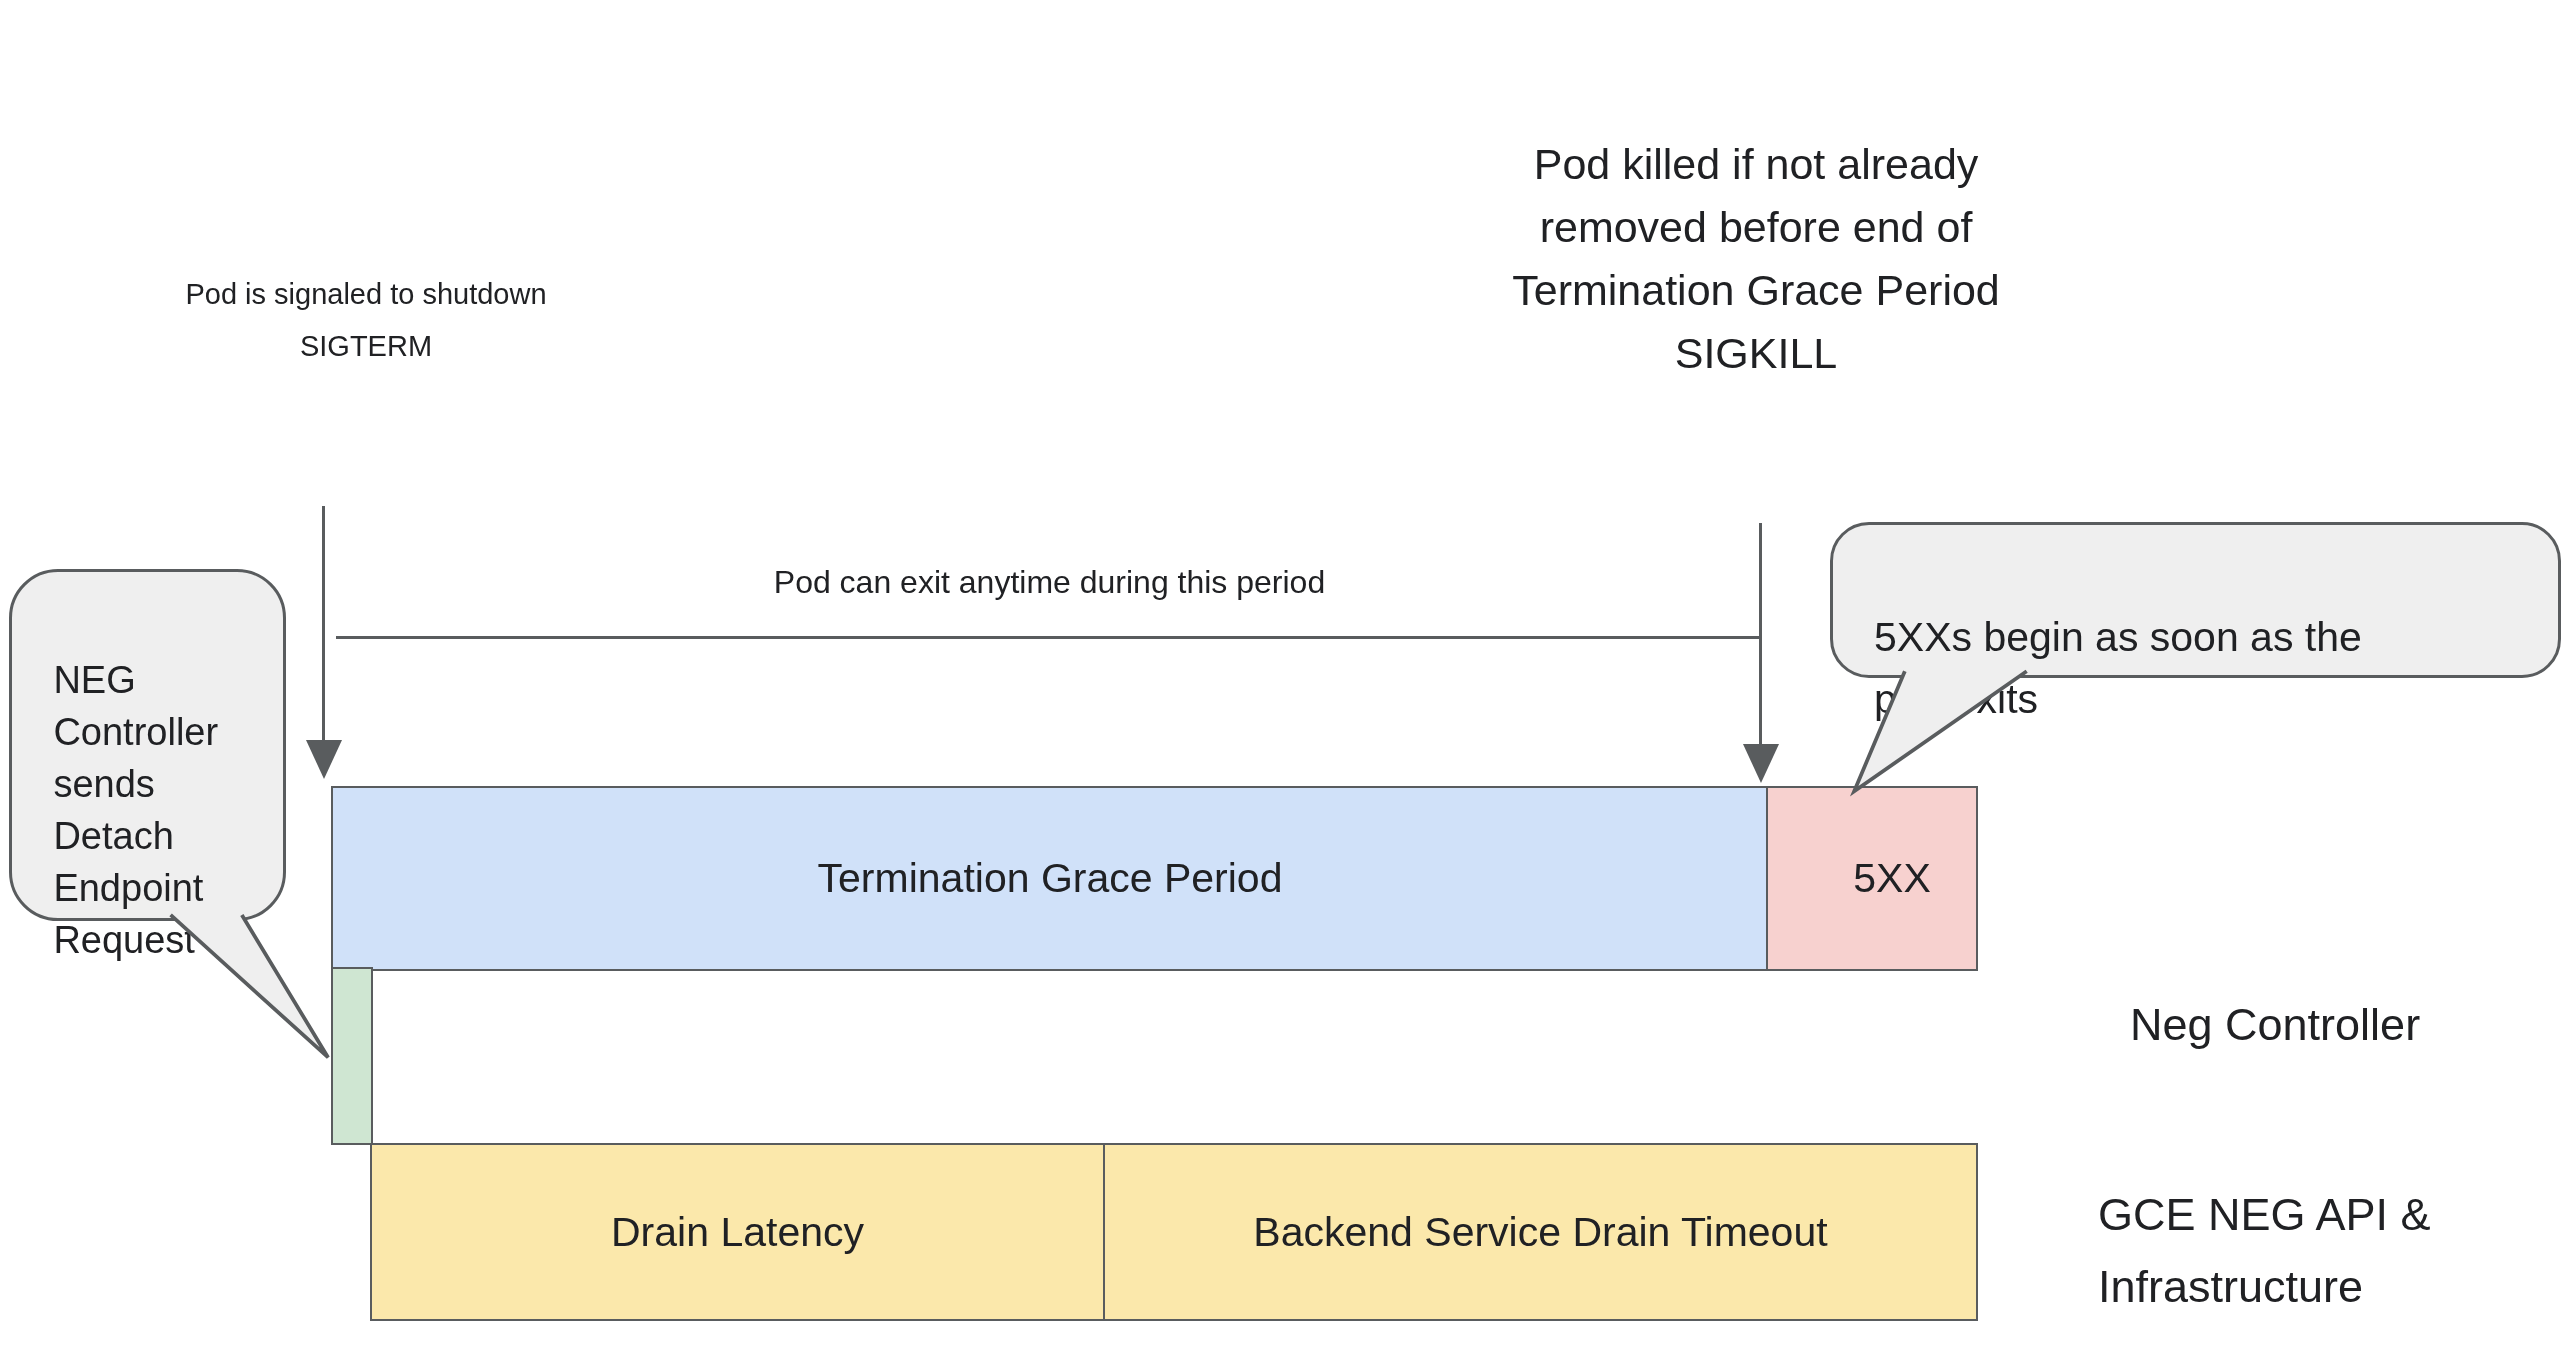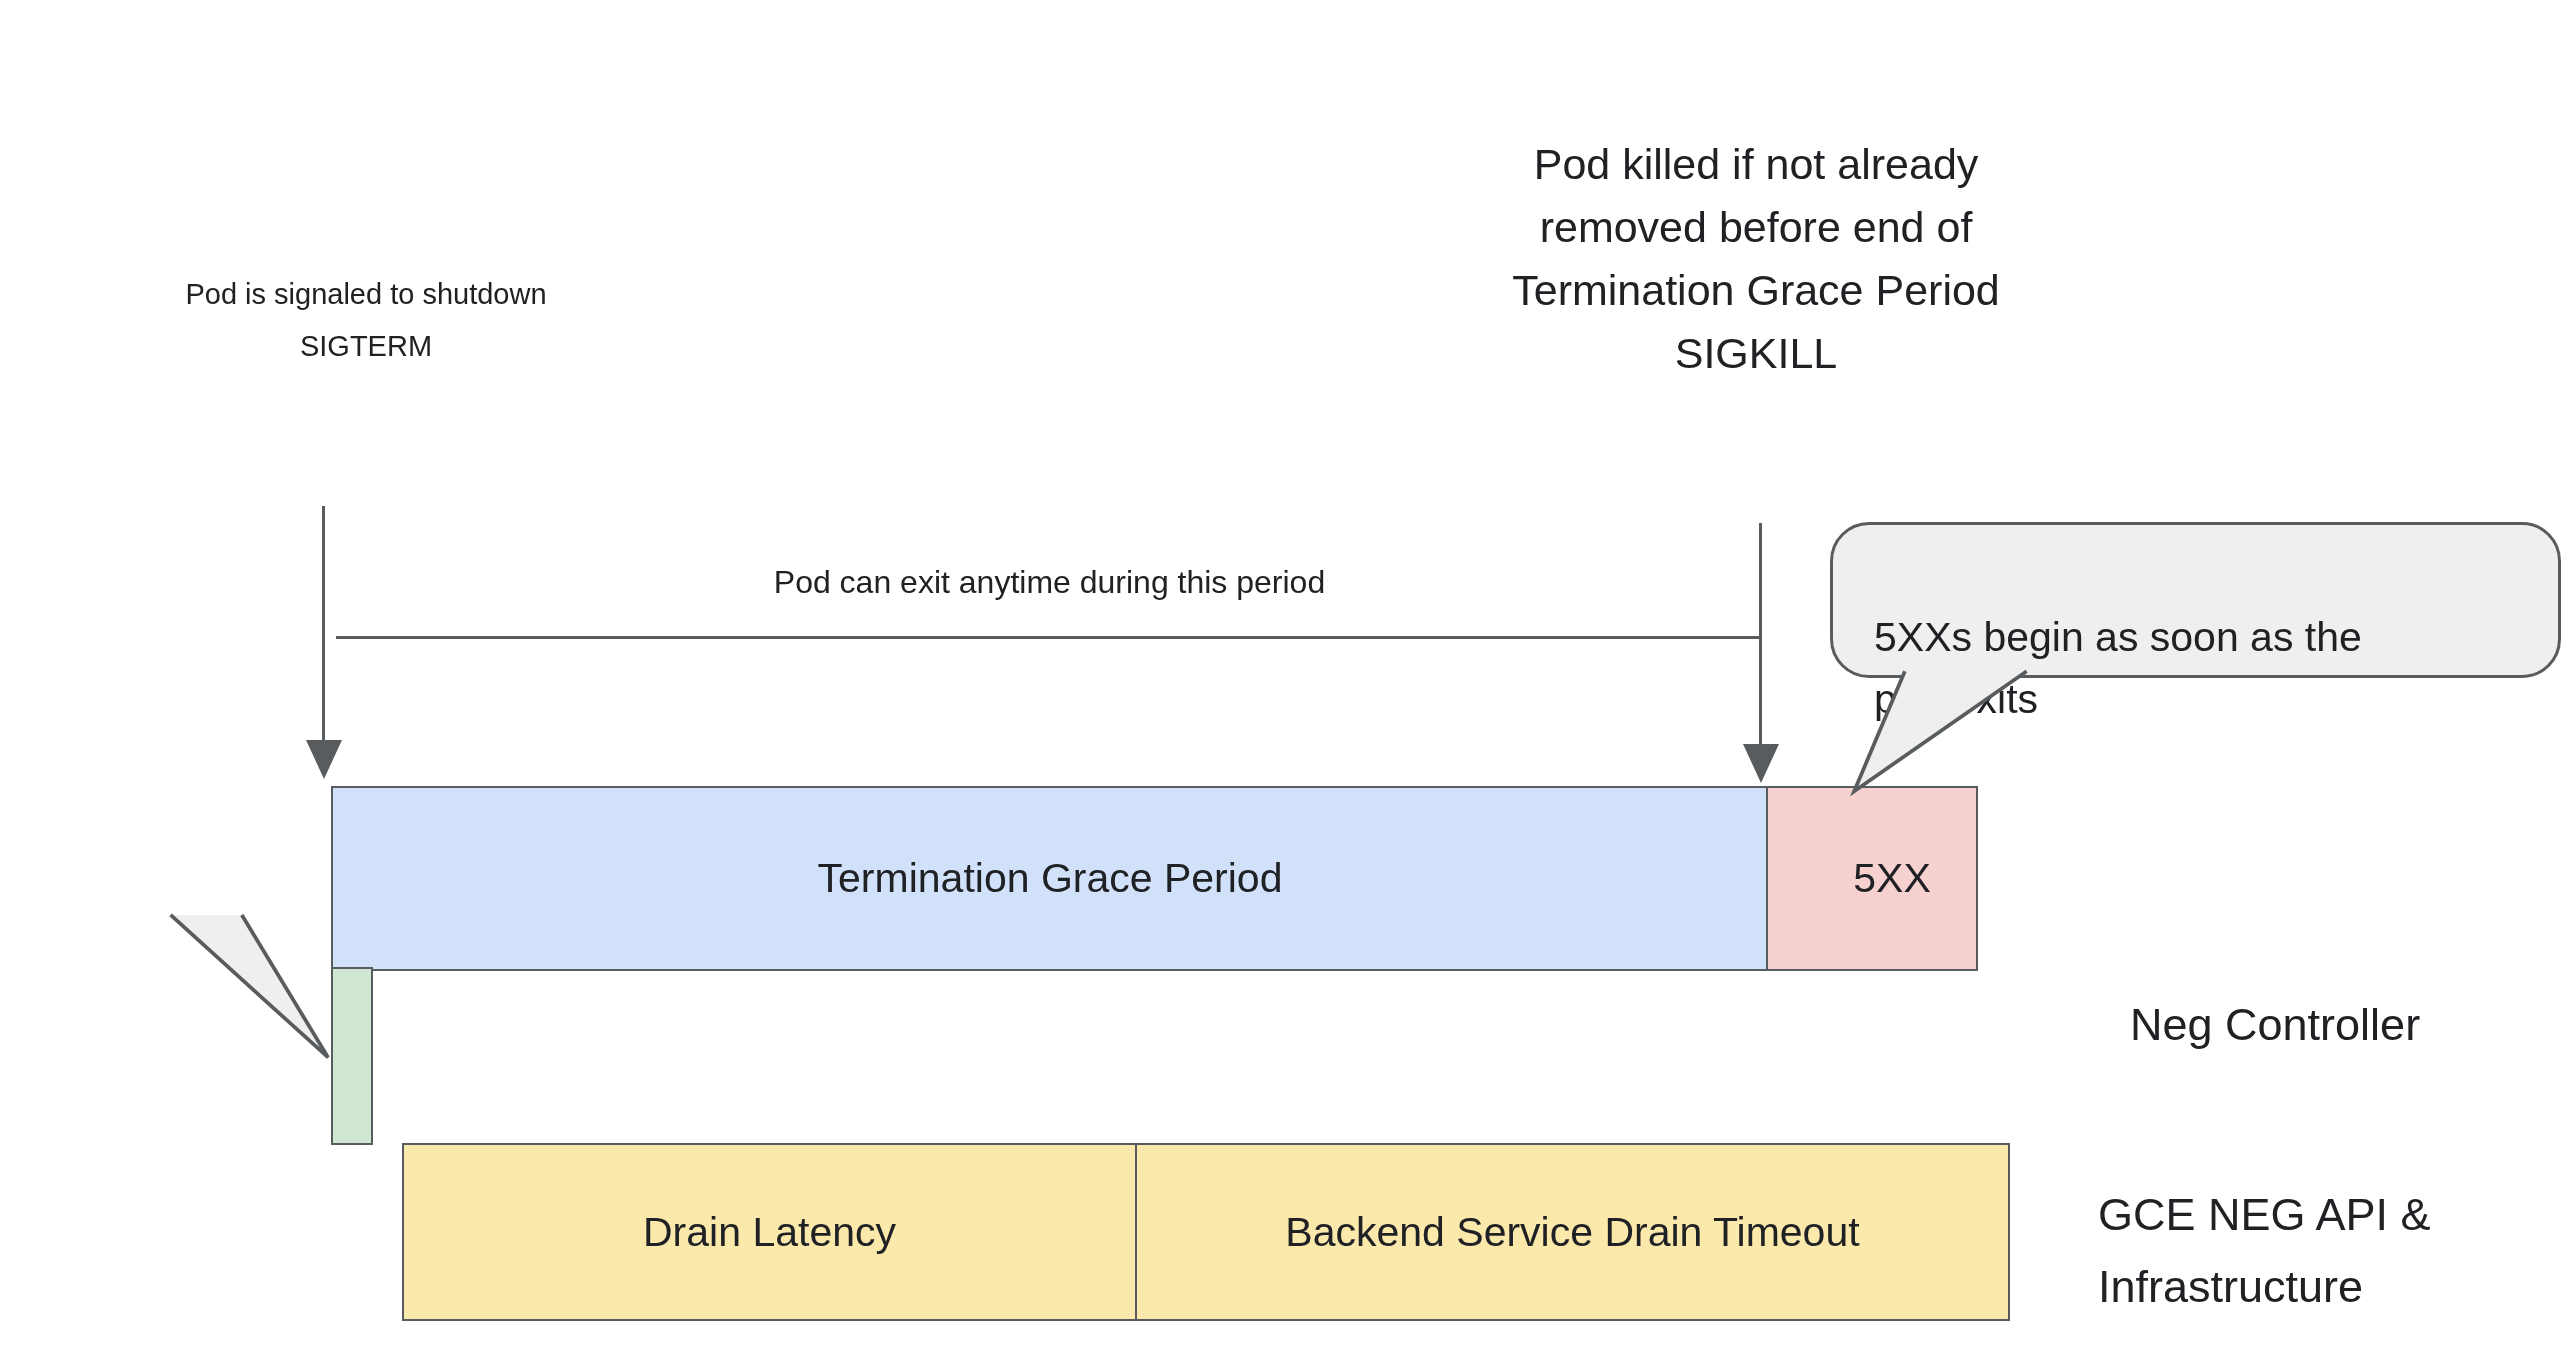--- a/index.html
+++ b/index.html
@@ -29,21 +29,21 @@
   .arrow-right .arrow-line{height:221px;}
 
   .hline{position:absolute; left:336px; top:636px; width:1424px; height:2.8px; background:var(--line);}
 
   .bar{position:absolute; box-sizing:border-box; border:2.8px solid var(--line);
        display:flex; align-items:center; justify-content:center; font-size:41px;}
   .bar-blue{left:331px; top:786px; width:1438px; height:185px; background:var(--bar-blue);}
   .bar-pink{left:1766px; top:786px; width:212px; height:185px; background:var(--bar-pink);padding-left:40px;}
   .bar-green{left:331px; top:967px; width:42px; height:178px; background:var(--bar-green);}
   .bar-yellow{left:370px; top:1143px; width:1608px; height:178px; background:var(--bar-yellow);
-       padding:0; justify-content:stretch;margin-left:32px;}
+       padding:0; justify-content:stretch;}
   .bar-yellow .cell{flex:1 1 auto; display:flex; align-items:center; justify-content:center; height:100%;}
   .bar-yellow .cell-left{flex:0 0 731px;}
   .bar-yellow .cell-right{border-left:2.8px solid var(--line);}
 
   .rowlabel{position:absolute; left:2098px; font-size:45px; white-space:pre-line;}
   .rl-1{top:814px;}
   .rl-2{top:999px;margin-left:32px;}
   .rl-3{top:1179px; line-height:1.6;}
 
   .bubble{position:absolute; box-sizing:border-box; background:var(--bubble-fill);
@@ -94,20 +94,28 @@
     </div>
     <div class="cell cell-right">
       <span>Backend Service Drain Timeout</span>
     </div>
   </div>
 
   <div class="rowlabel rl-2">Neg Controller</div>
   <div class="rowlabel rl-3">GCE NEG API &amp;
 Infrastructure</div>
 
+  <div class="bubble bubble-left">
+    <div>NEG
+Controller
+sends
+Detach
+Endpoint
+Request</div>
+  </div>
   <svg class="tail" viewBox="0 0 2748 1440" xmlns="http://www.w3.org/2000/svg">
     <path d="M 182 976 L 350 1128 L 258 976"></path>
   </svg>
 
   <div class="bubble bubble-right">
     <div>5XXs begin as soon as the
 pod exits</div>
   </div>
   <svg class="tail" viewBox="0 0 2748 1440" xmlns="http://www.w3.org/2000/svg">
     <path d="M 2032 716 L 1978 844 L 2162 716"></path>

